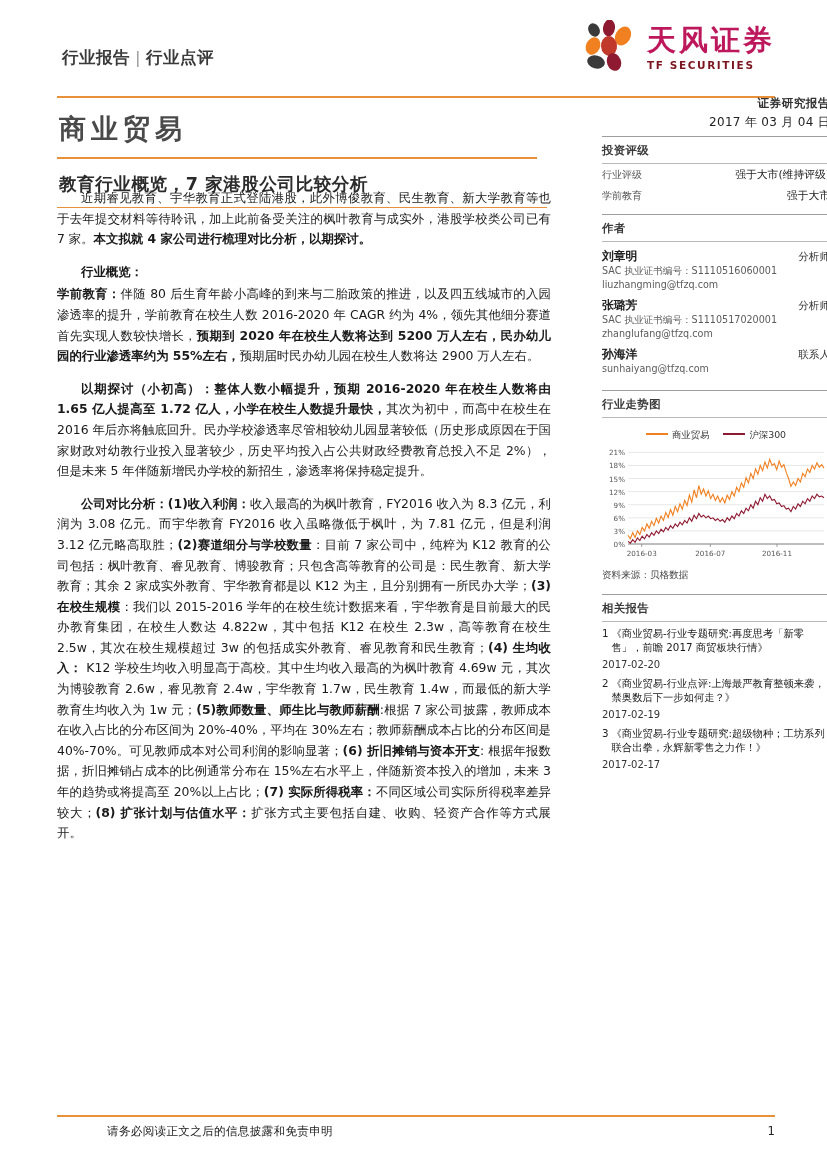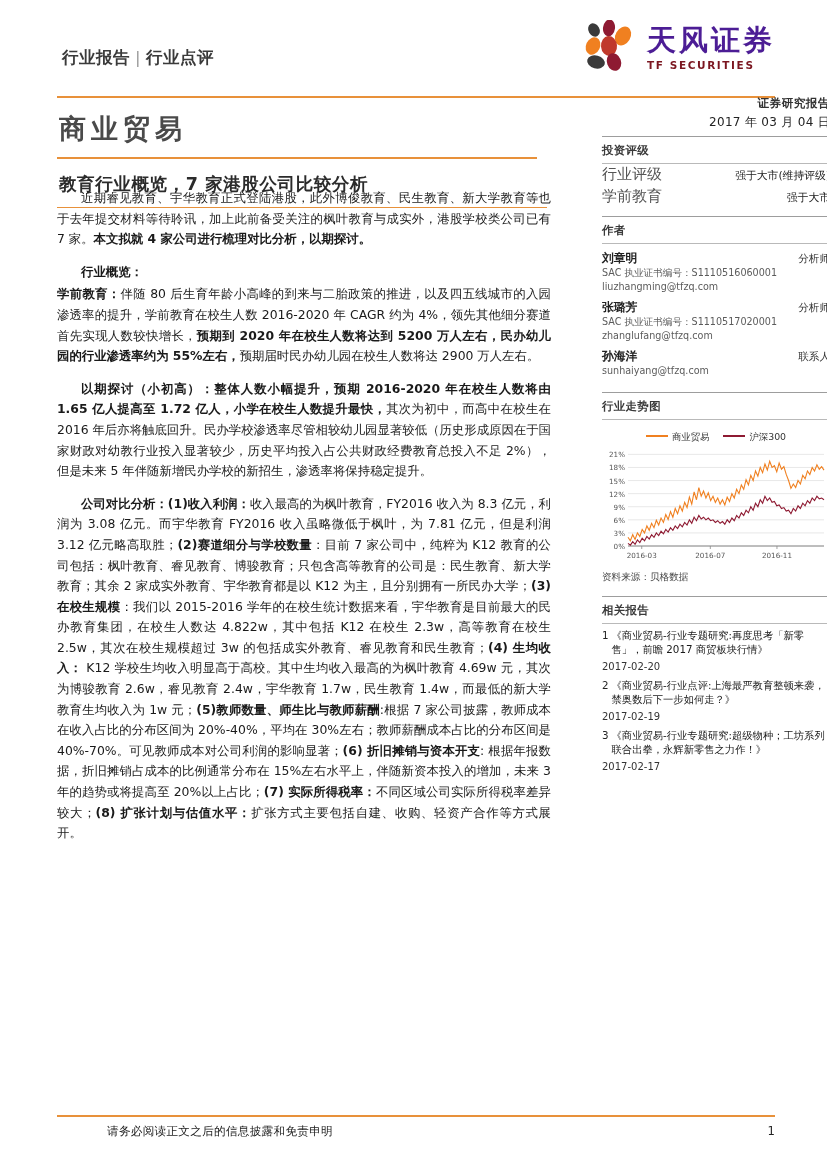--- a/index.html
+++ b/index.html
@@ -25,21 +25,21 @@
   }
   .crumb .sep { color: #9a9a9a; font-weight: 400; padding: 0 5px; }
 
   .logo-wrap {
     position: absolute; right: 52px; top: 20px;
     display: flex; align-items: center; gap: 9px;
   }
   .logo-mark { width: 58px; height: 56px; position: relative; }
   .logo-text { display: flex; flex-direction: column; align-items: flex-start; }
   .logo-cn {
-    font-size: 29px; font-weight: 700; color: #4c1d95; letter-spacing: 3px;
+    font-size: 29px; font-weight: 700; color: #be185d; letter-spacing: 3px;
     line-height: 1.05; font-family: "DejaVu Sans", sans-serif;
   }
   .logo-en {
     font-size: 10.5px; font-weight: 700; color: #7b1620;
     letter-spacing: 1.6px; margin-top: 3px; text-align: right;
   }
 
   .rule-orange { height: 2px; background: #E8913A; margin: 0 52px 0 57px; }
 
   
@@ -79,21 +79,21 @@
   }
   .r-date { text-align: right; font-size: 12px; color: #222; margin-top: 4px; letter-spacing: .3px;}
   .hr-grey { height: 1px; background: #9d9d9d; margin: 6px 0 0 0; }
   .hr-thin { height: 1px; background: #b9b9b9; margin: 0; }
 
   .sec-title {
     font-size: 11.4px; font-weight: 700; color: #3a3a3a;
     padding: 6px 0 5px 0; letter-spacing: .4px;
   }
   .kv { display: flex; justify-content: space-between; align-items: baseline; padding: 3px 0; }
-  .kv .k { color: #555; font-size: 15px; }
+  .kv .k { color: #555; font-size: 10px; }
   .kv .v { color: #222; font-size: 10.8px; }
 
   .person { margin-top: 7px; }
   .person .row1 { display: flex; justify-content: space-between; align-items: baseline; }
   .person .nm { font-size: 11.8px; font-weight: 700; color: #222; }
   .person .role { font-size: 10.6px; color: #333; }
   .person .lic { font-size: 9.6px; color: #5b5b5b; line-height: 13.5px; }
   .person .mail { font-size: 9.6px; color: #5b5b5b; line-height: 13.5px; }
 
   

